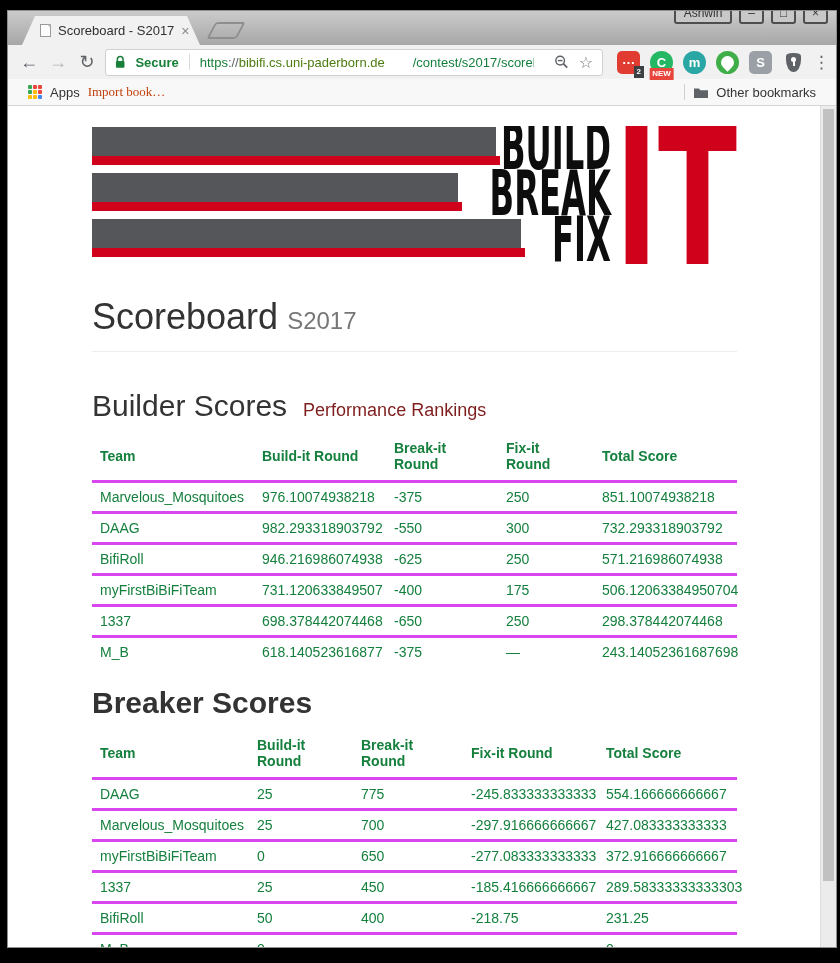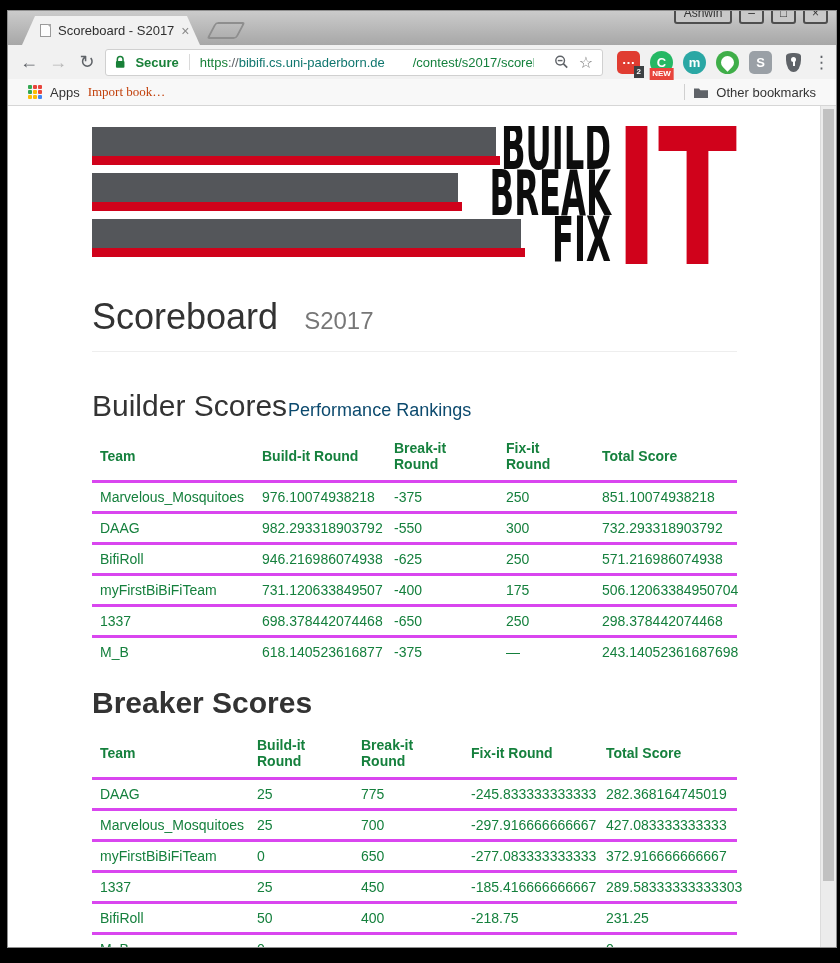--- a/index.html
+++ b/index.html
@@ -40,21 +40,21 @@
   .navbtn { font-size:18px; line-height:1; color:#5f6368; width:22px; text-align:center; flex:none; }
   .navbtn.disabled { color:#b7b7b7; }
   .omnibox { width:498px; height:27px; background:#fff; border:1px solid #d0d0d0;
              border-radius:3px; display:flex; align-items:center; gap:10px;
              padding:0 9px; flex:none; }
   .secure { color:#188038; font-size:13px; font-weight:bold; }
   .omni-div { width:1px; height:16px; background:#dadada; }
   .url { font-size:13px; white-space:nowrap; overflow:hidden; }
   .url .scheme { color:#188038; }
   .url .sep { color:#5f6368; }
-  .url .host { color:#0f766e; }
+  .url .host { color:#4d7c0f; }
   .url .path { color:#15803d;margin-left:28px; }
   .omni-spacer { flex:1; }
   .star { font-size:16px; color:#767676; }
   .ext-row { display:flex; align-items:center; gap:8px; margin-left:6px; }
   .ext { width:25px; height:25px; position:relative; display:flex;
          align-items:center; justify-content:center; flex:none; }
   .ext-shape { width:23px; height:23px; display:flex; align-items:center;
                justify-content:center; color:#fff; font-weight:bold; font-size:13px; }
   .round { border-radius:50%; }
   .rsq { border-radius:5px; }
@@ -97,27 +97,27 @@
 
   .logo { margin-top:20px; display:block; }
   .bar-gray { fill:#54565a; }
   .bar-red { fill:#d0021b; }
   .logo-word { font-family:"DejaVu Sans", sans-serif; font-weight:bold;
                font-size:62px; fill:#0d0d0d; }
   .logo-it { font-family:"DejaVu Sans", sans-serif; font-weight:bold;
              font-size:193px; fill:#d0021b; }
 
   h1.page-title { margin-top:30px; font-size:36px; font-weight:400; color:#333; }
-  h1 .subtitle { font-size:24px; color:#777; margin-left:26px; }
+  h1 .subtitle { font-size:24px; color:#777; margin-left:9px; }
   hr.rule { border:none; border-top:1px solid #eee; margin-top:13px; }
 
   h2.section { font-size:30px; font-weight:400; color:#333; }
   h2.builder-h { margin-top:37px; }
   h2.breaker-h { margin-top:20px;font-weight:bold; }
-  h2 .rank-link { font-size:18px; color:#0c4a6e; margin-left:1px; text-decoration:none; }
+  h2 .rank-link { font-size:18px; color:#7f1d1d; margin-left:16px; text-decoration:none; }
 
   table.scores { border-collapse:collapse; width:645px; margin-top:9px;
                  font-size:14px; color:#15803d; table-layout:fixed; }
   .scores th { text-align:left; font-weight:bold; padding:8px;
                border-bottom:2px solid #ddd; }
   .scores td { padding:6px 8px; border-top:3px solid #d946ef; }
 </style>
 </head>
 <body>
 
@@ -313,21 +313,21 @@
             <th>Fix-it Round</th>
             <th>Total Score</th>
           </tr>
         </thead>
         <tbody>
           <tr>
             <td>DAAG</td>
             <td>25</td>
             <td>775</td>
             <td>-245.833333333333</td>
-            <td>282.368164745019</td>
+            <td>554.166666666667</td>
           </tr>
           <tr>
             <td>Marvelous_Mosquitoes</td>
             <td>25</td>
             <td>700</td>
             <td>-297.916666666667</td>
             <td>427.083333333333</td>
           </tr>
           <tr>
             <td>myFirstBiBiFiTeam</td>

